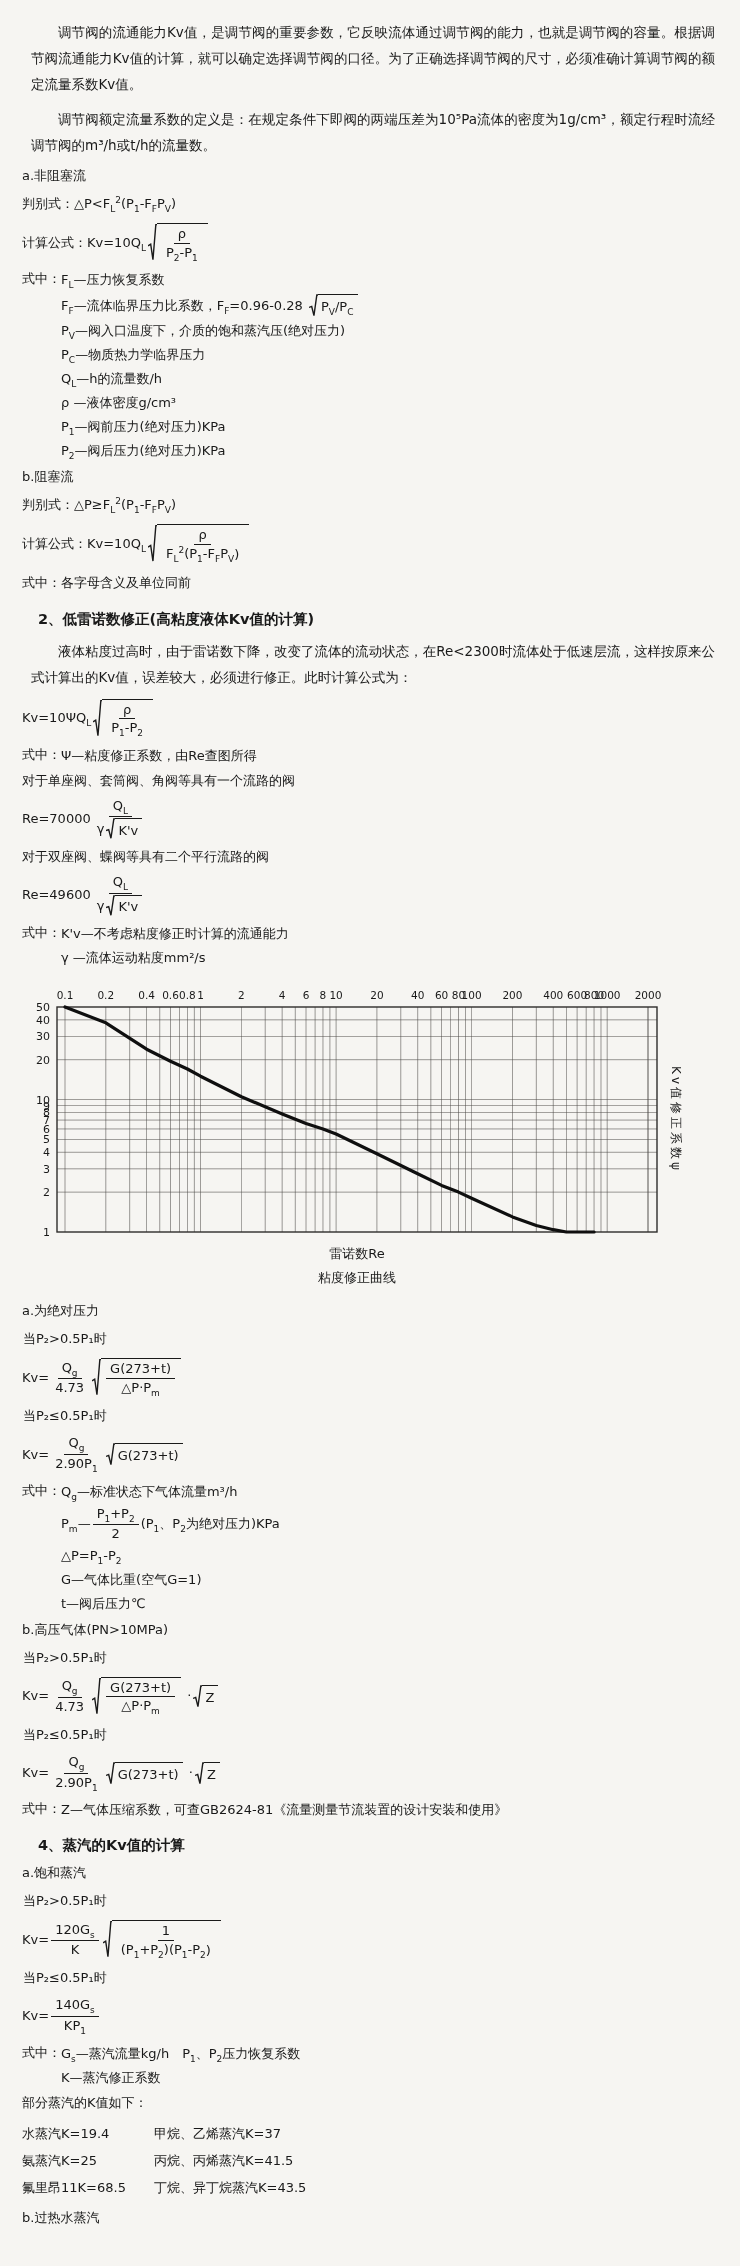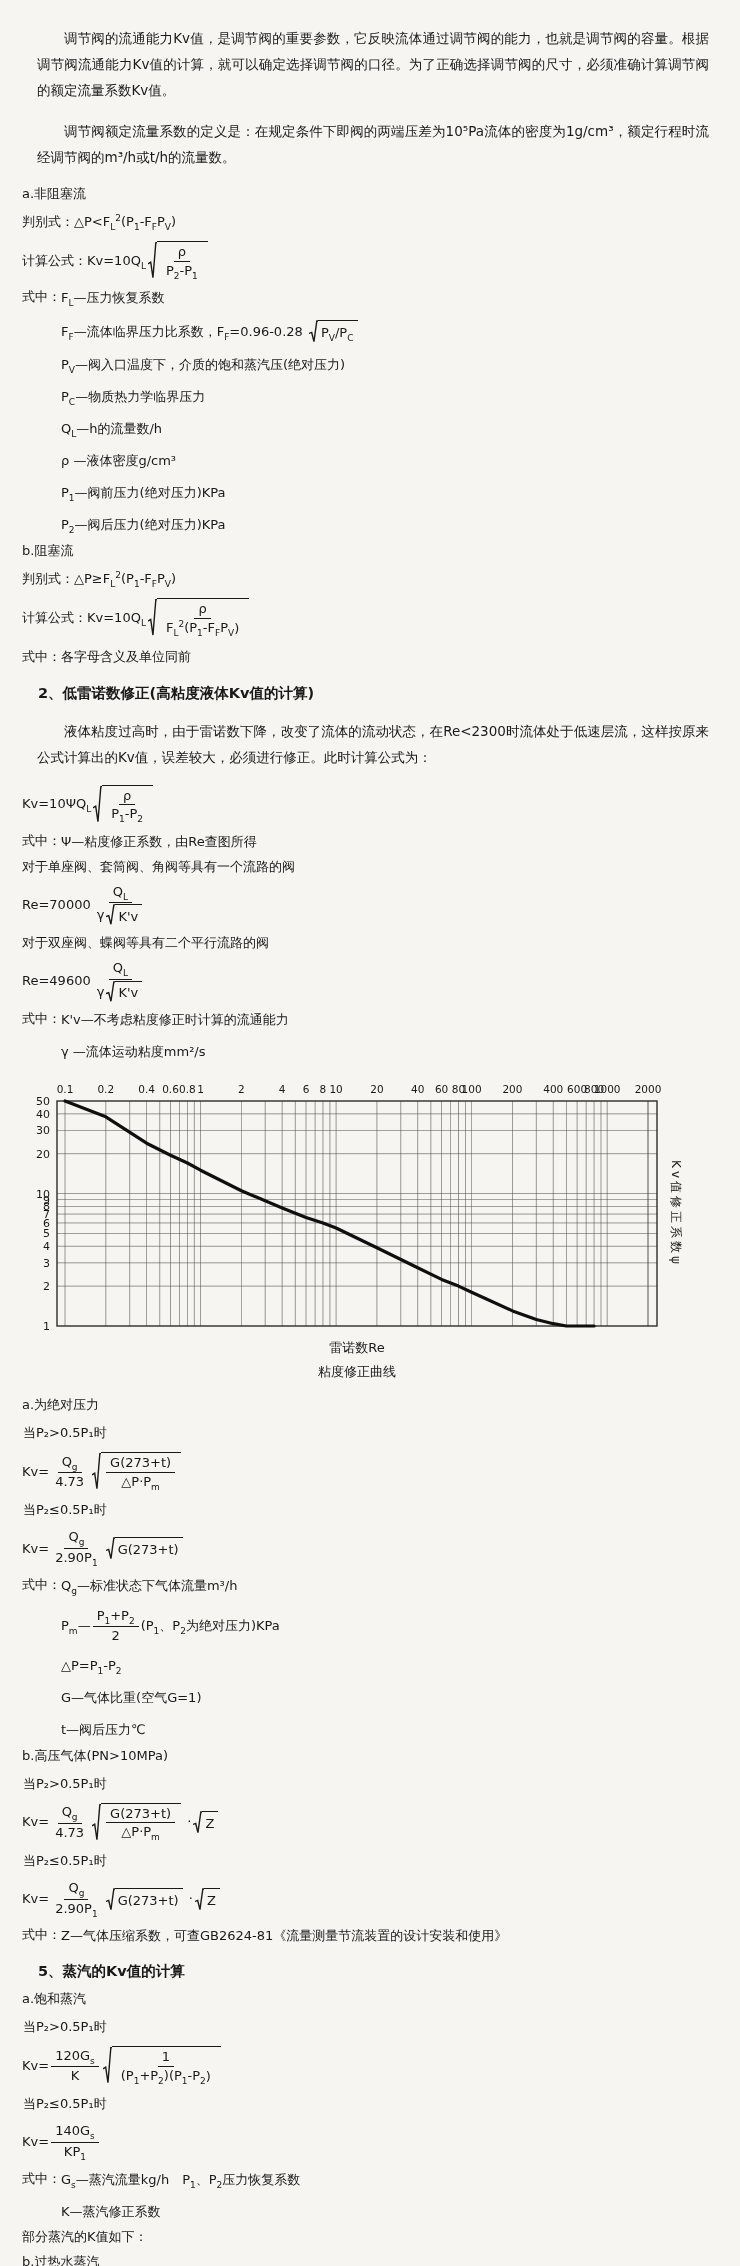--- a/index.html
+++ b/index.html
@@ -4,28 +4,28 @@
 <style>
   html,body{margin:0;padding:0;}
   body{
     width:740px; min-height:2266px;
     background:#f6f5f2;
     font-family:"DejaVu Sans",sans-serif;
     color:#191919;
     font-size:13px;
   }
   .doc{padding:10px 16px 26px 22px;}
-  .para{margin:15px; text-indent:2em; line-height:26px; font-size:13.5px; text-align:justify;}
+  .para{margin:9px; text-indent:2em; line-height:26px; font-size:13.5px; text-align:justify;}
   .h{font-weight:bold; font-size:14.5px; margin:16px 0 9px 16px;}
   .sub{margin:7px 0; }
   .cond{margin:10px 1px;}
   .fline{display:flex; align-items:center; margin:8px 0; min-height:22px;}
   .lbl{white-space:pre;}
   .where{display:flex; align-items:flex-start; margin:6px 0;}
-  .where .defs{display:flex; flex-direction:column; gap:12px;}
+  .where .defs{display:flex; flex-direction:column; gap:4px;}
   .defs > span, .fml{display:inline-flex; align-items:center; flex-wrap:nowrap; line-height:20px;}
   .tok{white-space:pre;}
   .tok sub{font-size:9px; line-height:1;}
   .tok sup{font-size:9px; line-height:1;}
   .frac{display:inline-flex; flex-direction:column; align-items:center; vertical-align:middle; margin:0 2px; line-height:1.2;}
   .frac > .num{border-bottom:1.3px solid #1a1a1a; padding:0 4px 1px;}
   .frac > .den{padding:1px 4px 0;}
   .frac .num,.frac .den{display:inline-flex; align-items:center; justify-content:center;}
   .sqrt{display:inline-flex; align-items:stretch; margin:0 2px;}
   .sqrt > .rad{display:inline-flex; width:9px; flex:0 0 9px;}
@@ -539,21 +539,21 @@
       <span class="lbl">式中：</span>
       <div class="defs">
         <span>
             <span class="tok">Z—气体压缩系数，可查GB2624-81《流量测量节流装置的设计安装和使用》</span>
           </span>
       </div>
     </div>
   </div>
 
   <div>
-    <div class="h">5、蒸汽的Kv值的计算</div>
+    <div class="h">4、蒸汽的Kv值的计算</div>
     <div class="sub">a.饱和蒸汽</div>
     <div class="cond">当P₂&gt;0.5P₁时</div>
     <div class="fline">
         <span class="fml">
           <span class="tok">Kv=</span>
           <span class="frac">
             <span class="num">
               <span class="tok">120G<sub>s</sub></span>
             </span>
             <span class="den">
@@ -605,17 +605,31 @@
             <span class="tok">—蒸汽流量kg/h　P<sub>1</sub></span>
             <span class="tok">、P<sub>2</sub></span>
             <span class="tok">压力恢复系数</span>
           </span>
         <span>
             <span class="tok">K—蒸汽修正系数</span>
           </span>
       </div>
     </div>
     <div class="tight">部分蒸汽的K值如下：</div>
+    <div class="ktable">
+      <div class="krow">
+        <span>水蒸汽K=19.4</span>
+        <span>甲烷、乙烯蒸汽K=37</span>
+      </div>
+      <div class="krow">
+        <span>氨蒸汽K=25</span>
+        <span>丙烷、丙烯蒸汽K=41.5</span>
+      </div>
+      <div class="krow">
+        <span>氟里昂11K=68.5</span>
+        <span>丁烷、异丁烷蒸汽K=43.5</span>
+      </div>
+    </div>
     <div class="sub">b.过热水蒸汽</div>
 
   </div>
 
 </div>
 
 </body></html>

